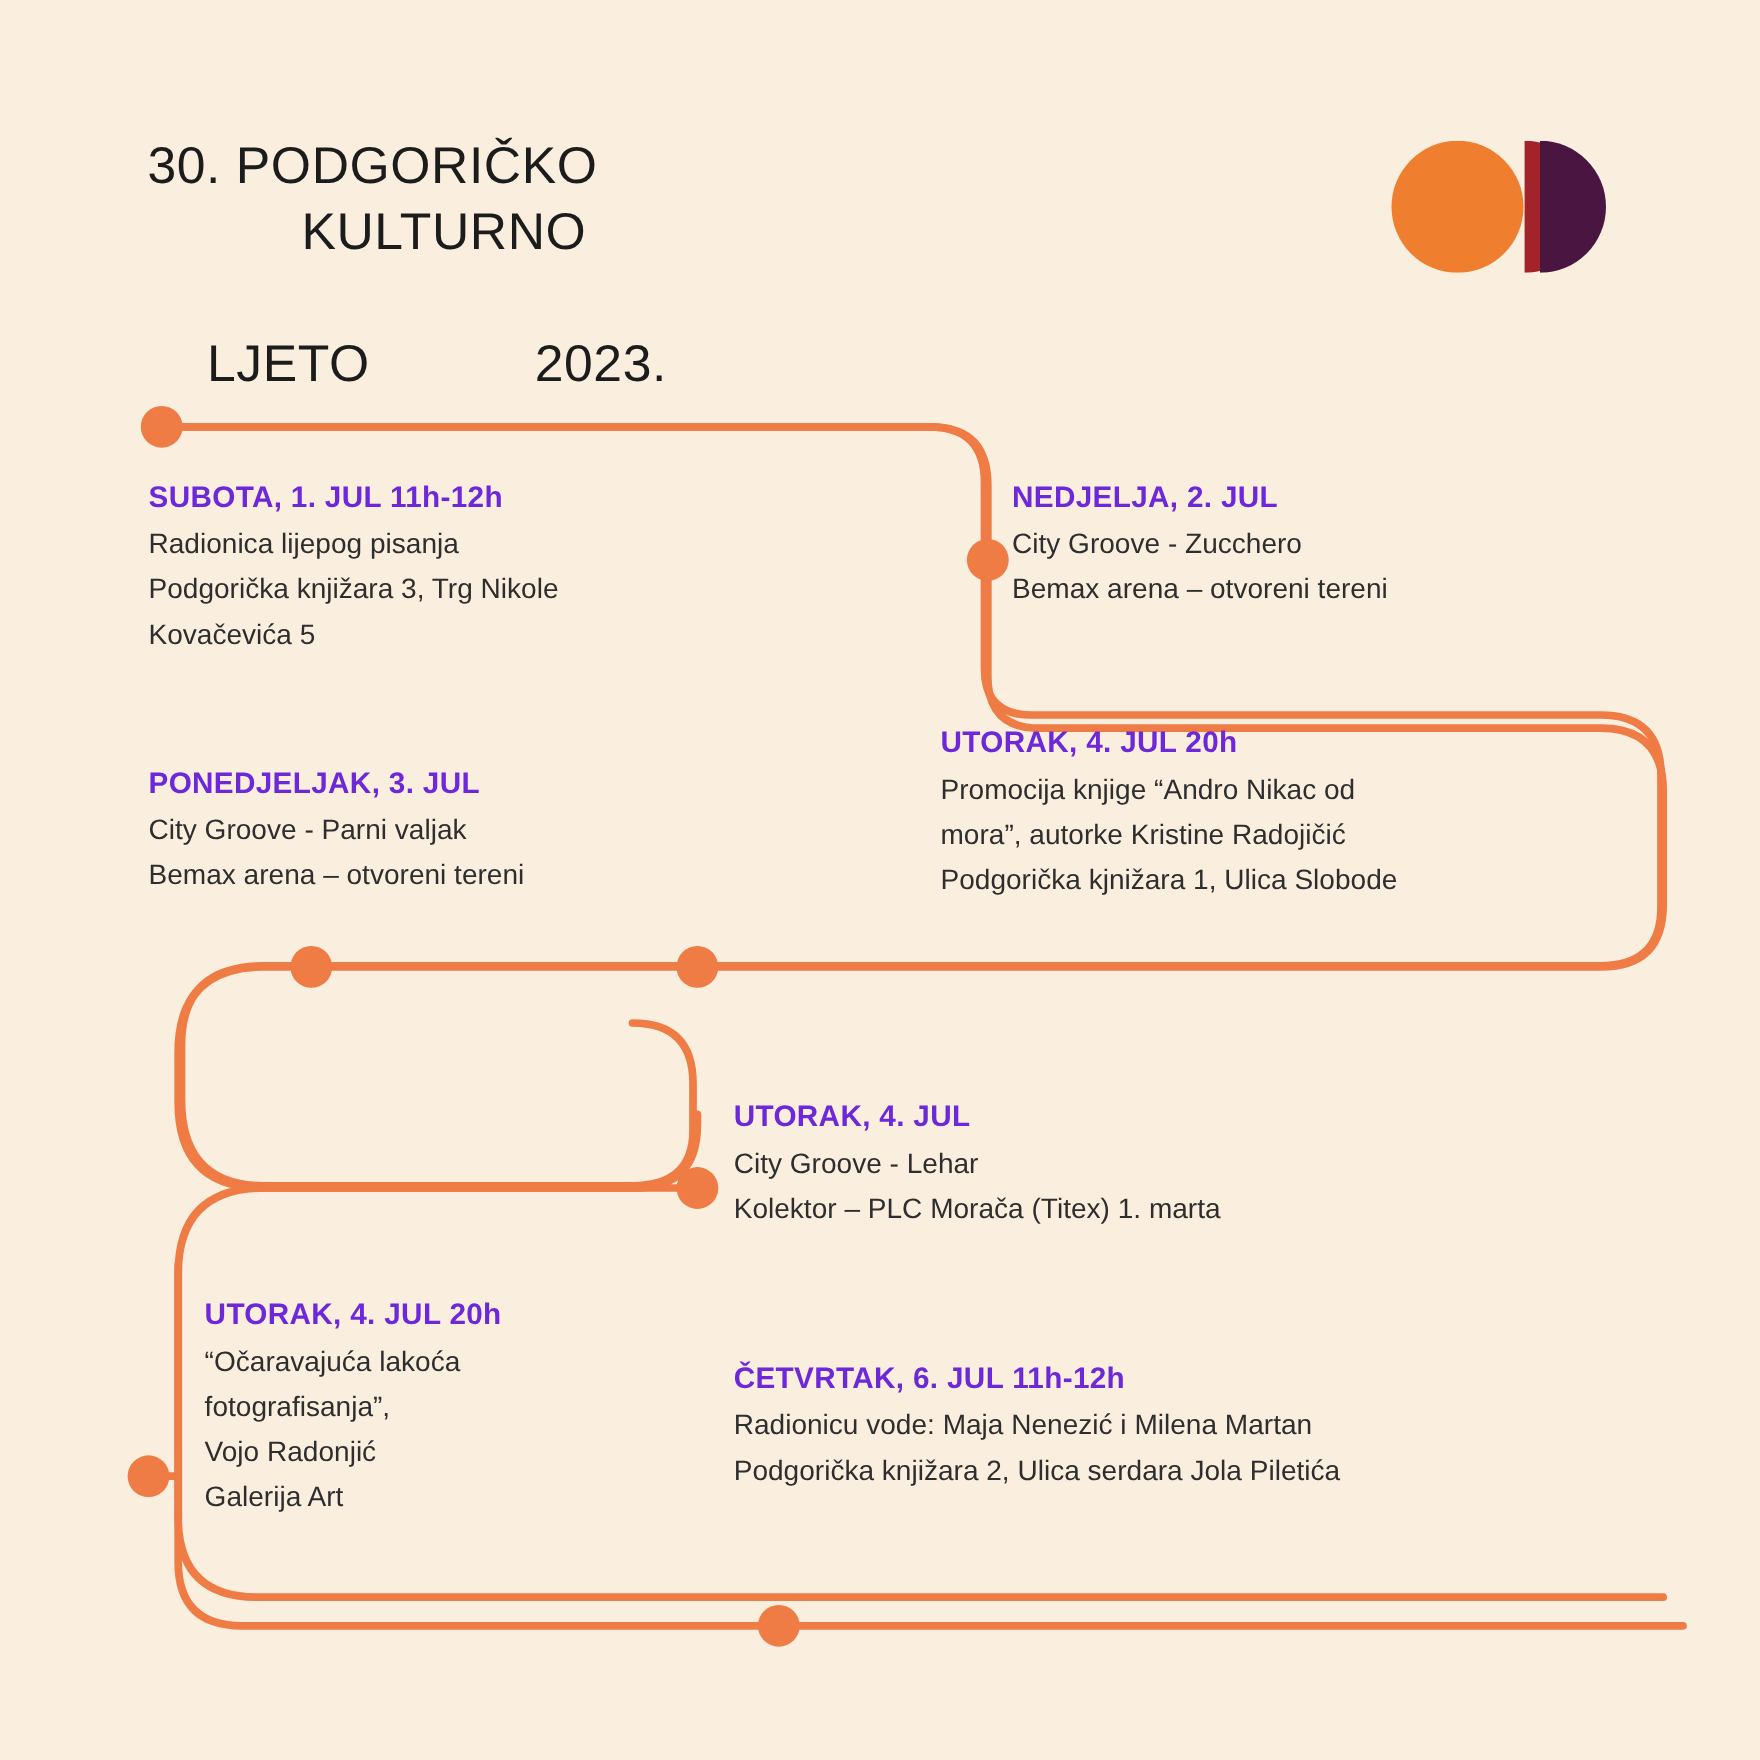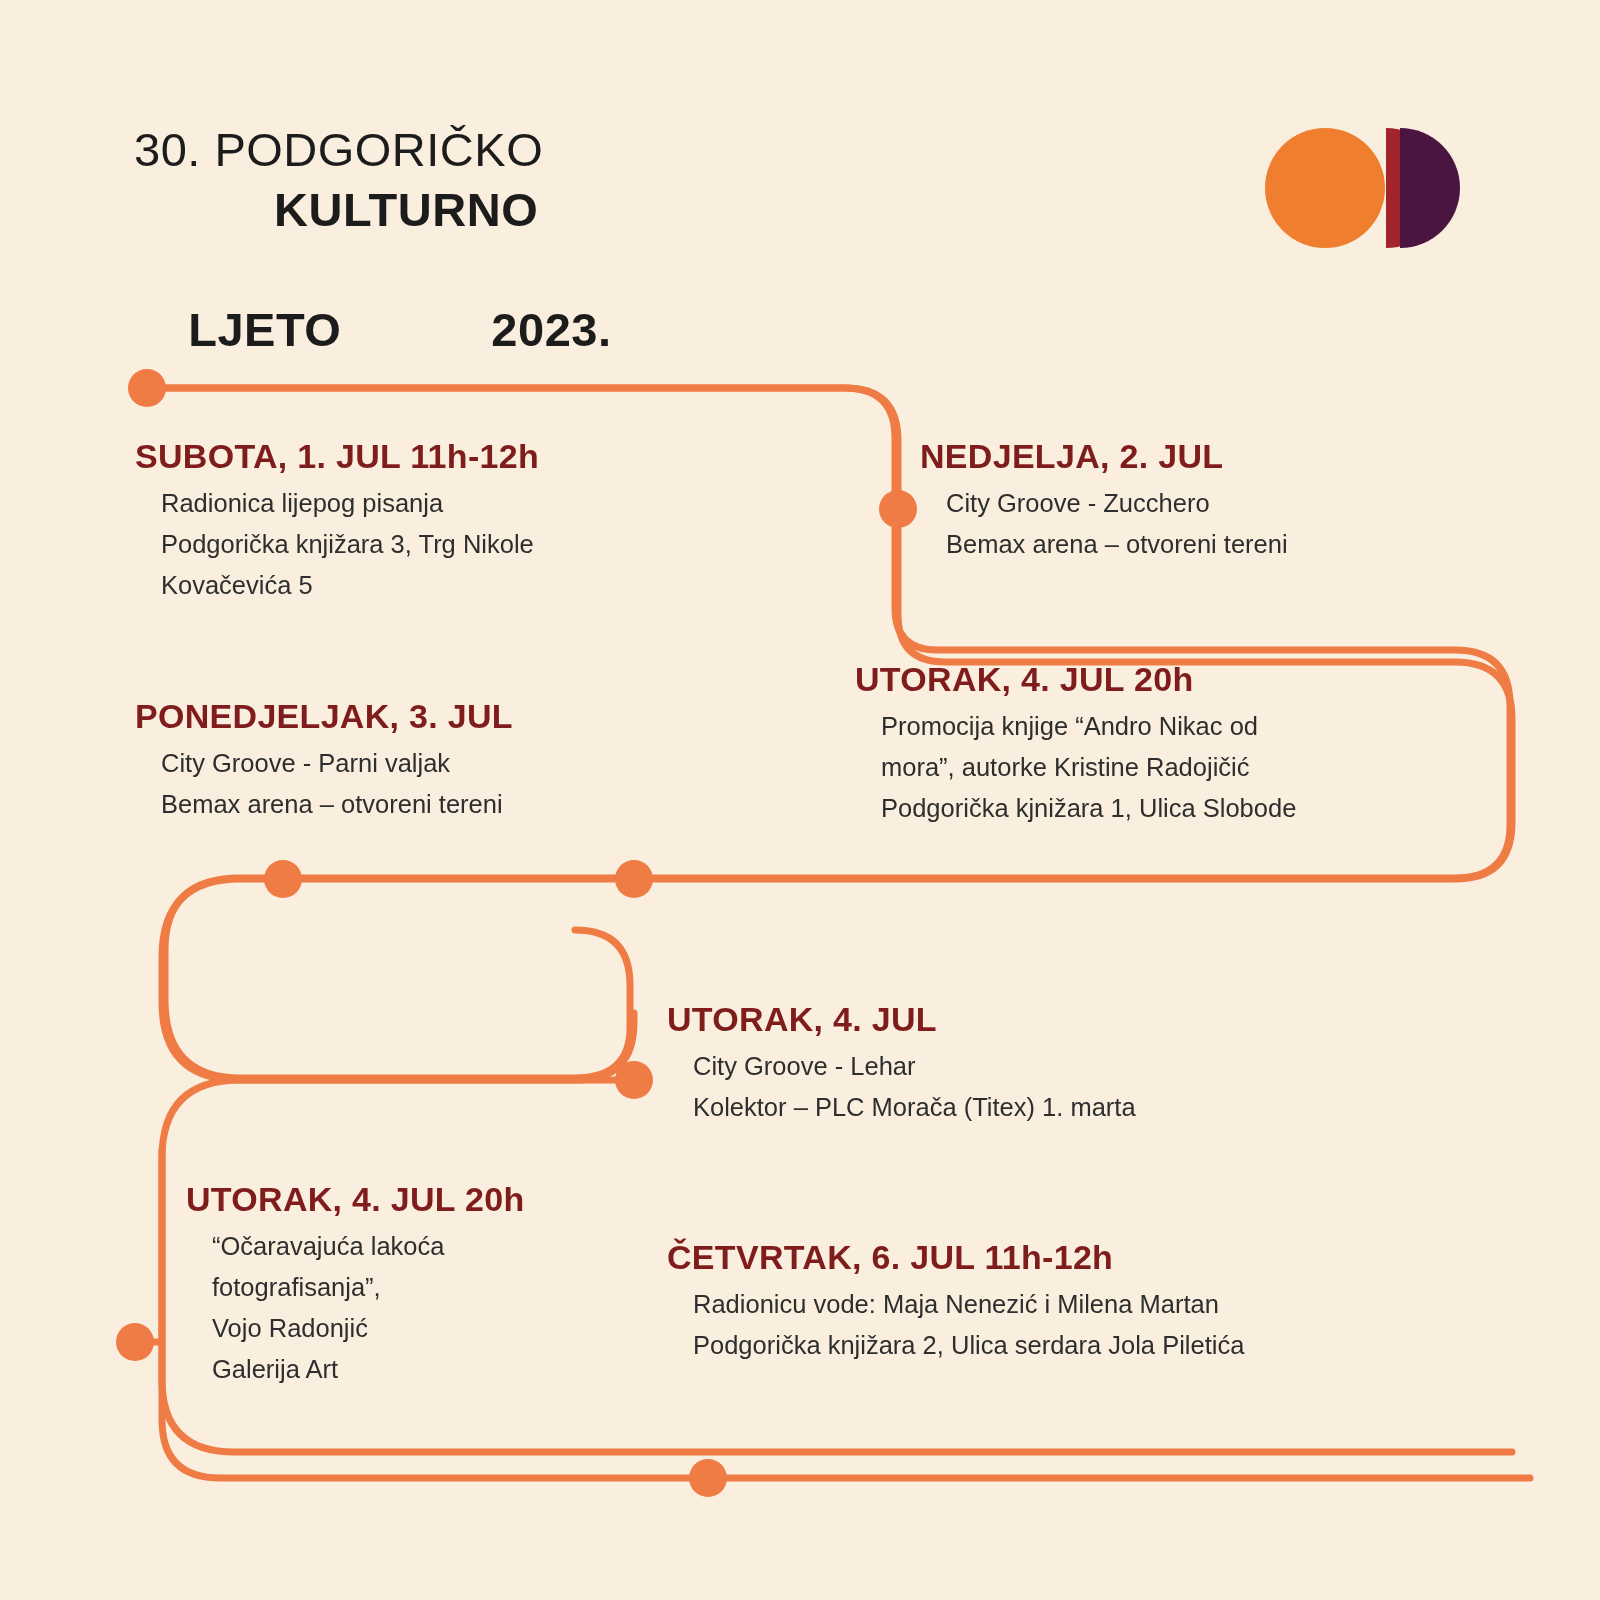--- a/index.html
+++ b/index.html
@@ -21,21 +21,21 @@
     position: absolute;
     left: 134px;
     top: 120px;
     width: 700px;
   }
   .title-line {
     font-size: 47px;
     letter-spacing: 0.5px;
     line-height: 60px;
     color: #1c1c1c;
-    font-weight: 700;
+    font-weight: 400;
     white-space: pre;
   }
   .title-line.l1 { font-weight: 400; }
   .title-line.l2 { padding-left: 140px; }
   .title-line.l3 { }
   .title-line .spacer { display: inline-block; width: 150px; }
 
   
   .logo {
     position: absolute;
@@ -55,32 +55,31 @@
     height: 1600px;
     pointer-events: none;
   }
 
   
   .event {
     position: absolute;
   }
   .event .ev-title {
     font-weight: bold;
-    font-size: 34px;
+    font-size: 27px;
     letter-spacing: 0.3px;
-    color: #7f1d1d;
+    color: #6d28d9;
     margin-bottom: 7px;
     white-space: nowrap;
   }
   .event .ev-line {
     font-size: 25.5px;
     line-height: 41px;
     color: #2e2e2e;
     white-space: nowrap;
-    margin-left: 26px;
   }
 
   #ev-sub    { left: 135px; top: 437px; }
   #ev-ned    { left: 920px; top: 437px; }
   #ev-pon    { left: 135px; top: 697px; }
   #ev-uto4a  { left: 855px; top: 660px; }
   #ev-uto4b  { left: 667px; top: 1000px; }
   #ev-uto4c  { left: 186px; top: 1180px; }
   #ev-cet    { left: 667px; top: 1238px; }
 </style>

